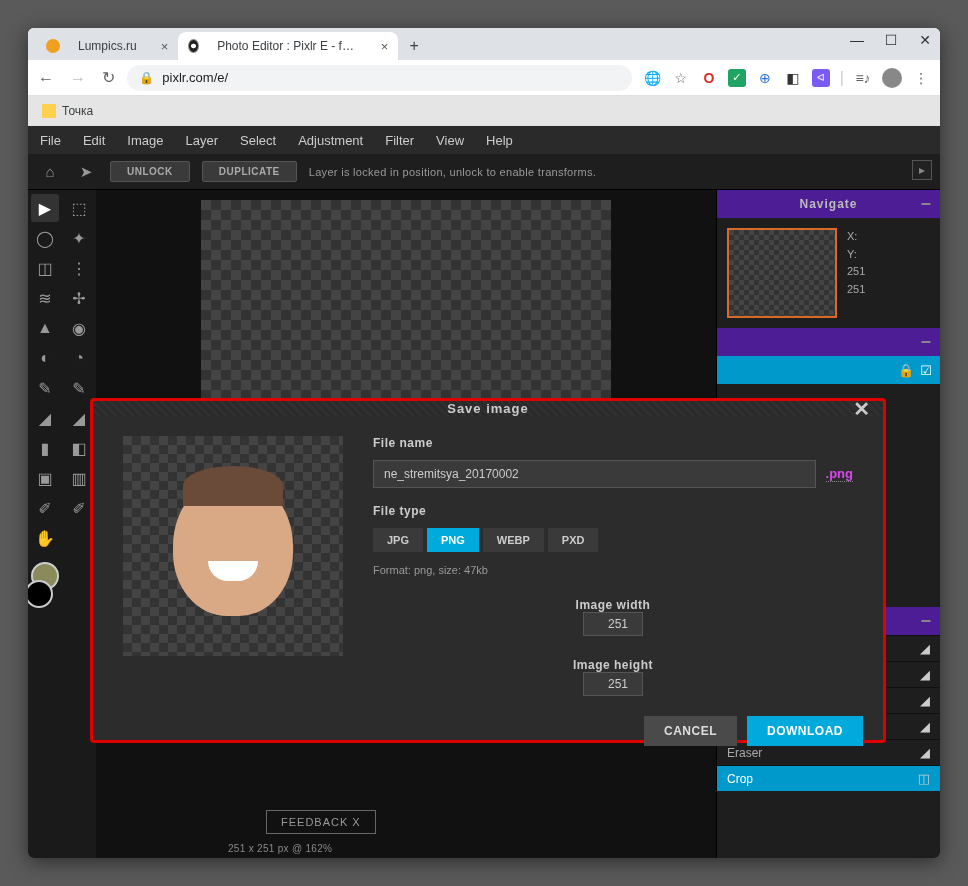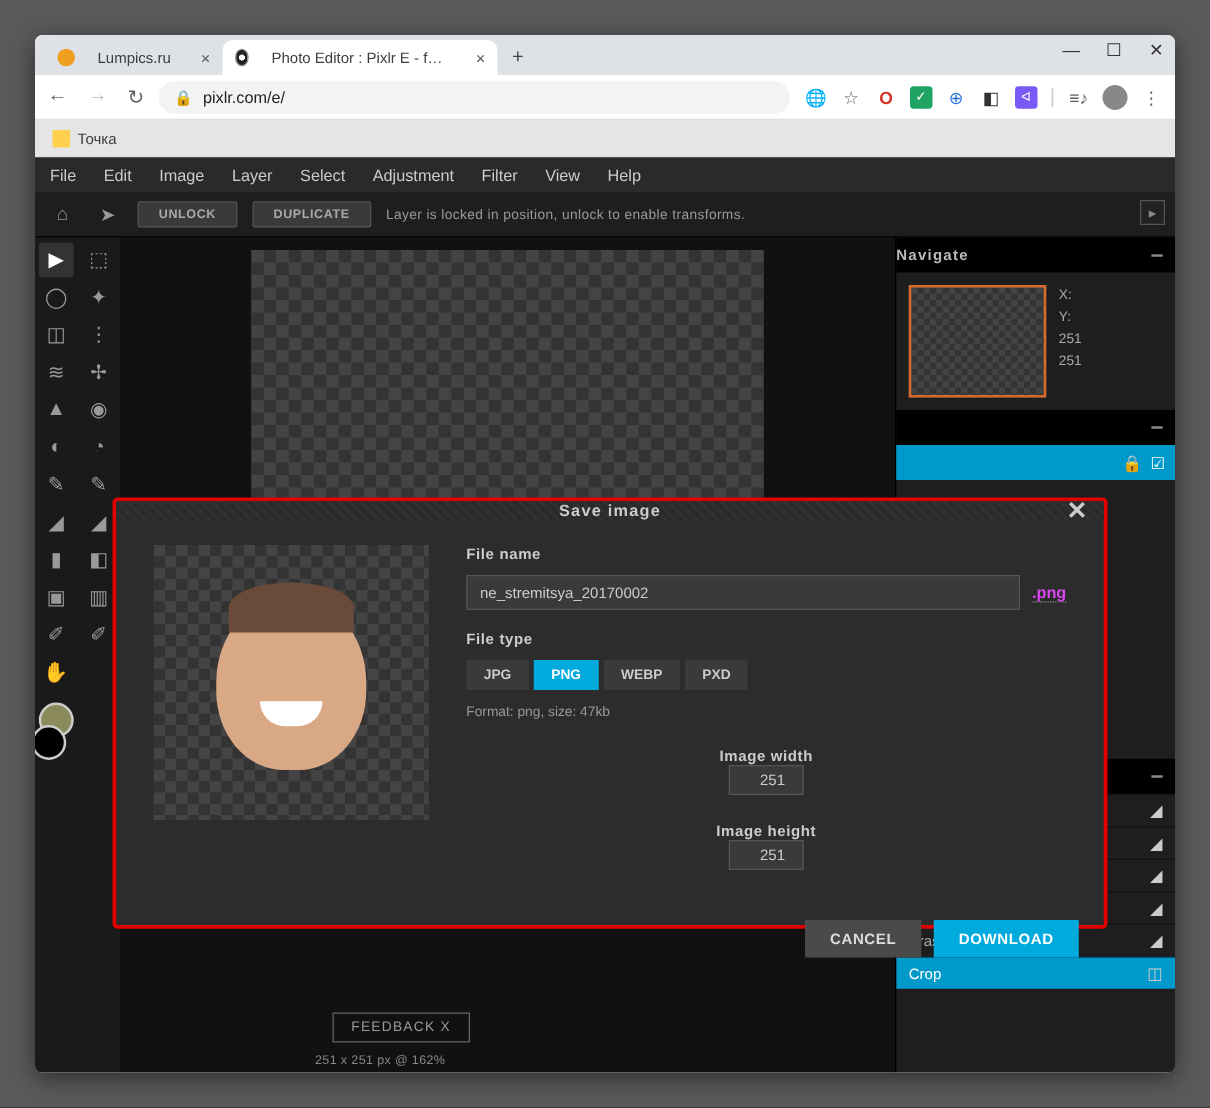--- a/index.html
+++ b/index.html
@@ -40,36 +40,36 @@
 .tool.sel { background: #333; color: #fff; }
 .colorswatch { width: 28px; height: 28px; border-radius: 50%; margin-top: 8px; }
 .canvas-area { flex: 1; background: #111; position: relative; display: flex; align-items: flex-start; justify-content: center; padding-top: 10px; }
 .checker { width: 410px; height: 410px; background-image:
   linear-gradient(45deg, #333 25%, transparent 25%),
   linear-gradient(-45deg, #333 25%, transparent 25%),
   linear-gradient(45deg, transparent 75%, #333 75%),
   linear-gradient(-45deg, transparent 75%, #333 75%);
   background-size: 20px 20px; background-position: 0 0, 0 10px, 10px -10px, -10px 0px; background-color: #444; }
 .rightpanel { width: 224px; background: #1e1e1e; border-left: 1px solid #000; display: flex; flex-direction: column; }
-.panel-header { height: 28px; background: #000000; display: flex; align-items: center; justify-content: flex-start; color: #bbb; font-size: 12px; font-weight: bold; letter-spacing: 1px; position: relative; }
+.panel-header { height: 28px; background: #4c1d95; display: flex; align-items: center; justify-content: center; color: #bbb; font-size: 12px; font-weight: bold; letter-spacing: 1px; position: relative; }
 .panel-header .minus { position: absolute; right: 8px; color: #888; font-size: 18px; }
 .nav-preview { padding: 10px; display: flex; gap: 10px; }
 .nav-thumb { width: 110px; height: 90px; border: 2px solid #d96a2b; background-image:
   linear-gradient(45deg, #333 25%, transparent 25%), linear-gradient(-45deg, #333 25%, transparent 25%),
   linear-gradient(45deg, transparent 75%, #333 75%), linear-gradient(-45deg, transparent 75%, #333 75%);
   background-size: 10px 10px; background-position: 0 0, 0 5px, 5px -5px, -5px 0px; background-color: #444; }
 .nav-info { color: #aaa; font-size: 11px; line-height: 1.6; }
 .zoom-row { padding: 4px 10px; display: flex; justify-content: flex-end; }
 .zoom-val { background: #333; color: #ccc; font-size: 11px; padding: 3px 10px; border: 1px solid #555; }
 .history-list { flex: 1; overflow: hidden; }
 .hist-item { height: 26px; display: flex; align-items: center; justify-content: space-between; padding: 0 10px; color: #aaa; font-size: 12px; border-top: 1px solid #111; }
 .hist-item.sel { background: #0099cc; color: #fff; }
 .hist-icon { font-size: 13px; color: #ccc; }
 .feedback { position: absolute; bottom: 24px; left: 170px; border: 1px solid #666; color: #999; font-size: 11px; letter-spacing: 1px; padding: 5px 14px; }
-.canvas-status { position: absolute; bottom: 4px; left: 156px; color: #888; font-size: 10px; letter-spacing: 0.3px; }
+.canvas-status { position: absolute; bottom: 4px; left: 132px; color: #888; font-size: 10px; letter-spacing: 0.3px; }
 .panel-toggle { position: absolute; right: 4px; top: 36px; width: 20px; height: 20px; border: 1px solid #555; color: #888; display: flex; align-items: center; justify-content: center; font-size: 12px; background: #222; }
 .lock-row { height: 28px; background: #0099cc; display: flex; align-items: center; justify-content: flex-end; padding: 0 8px; gap: 6px; color: #fff; font-size: 13px; }
 
 
 .overlay { position: absolute; left: 62px; top: 272px; right: 54px; height: 345px; border: 3px solid #e00000; border-radius: 4px; background: #2c2c2c; z-index: 50; display: flex; flex-direction: column; }
 .modal-header { height: 32px; display: flex; align-items: center; justify-content: center; color: #ccc; font-size: 13px; font-weight: bold; letter-spacing: 1px; position: relative; background: repeating-linear-gradient(45deg, #2a2a2a 0, #2a2a2a 3px, #303030 3px, #303030 6px); }
 .modal-close { position: absolute; right: 12px; color: #ccc; font-size: 20px; cursor: pointer; }
 .modal-body { flex: 1; display: flex; padding: 20px 30px; gap: 30px; }
 .preview { width: 220px; height: 220px; background-image:
   linear-gradient(45deg, #333 25%, transparent 25%), linear-gradient(-45deg, #333 25%, transparent 25%),
@@ -84,21 +84,21 @@
 .row { display: flex; align-items: center; gap: 10px; }
 .textinput { flex: 1; background: #3a3a3a; border: 1px solid #555; color: #ccc; padding: 6px 10px; font-size: 12px; }
 .ext { color: #d946ef; font-size: 13px; border-bottom: 1px dotted #888; font-weight: bold; }
 .ftypes { display: flex; gap: 4px; }
 .ft { background: #3a3a3a; color: #ccc; font-size: 11px; font-weight: bold; padding: 6px 14px; cursor: pointer; }
 .ft.active { background: #00aadd; color: #fff; }
 .fmtinfo { color: #999; font-size: 11px; margin-top: 2px; }
 .dimrow { display: flex; justify-content: space-between; align-items: center; margin-top: 12px; flex-direction: column; }
 .dimval { background: #3a3a3a; border: 1px solid #555; color: #ccc; padding: 4px 14px; font-size: 12px; width: 60px; text-align: right; }
 .modal-footer { height: 50px; display: flex; justify-content: flex-end; align-items: center; padding: 0 20px; gap: 10px; }
-.btn { padding: 8px 20px; font-size: 12px; font-weight: bold; letter-spacing: 0.5px; cursor: pointer; border: none; margin-top: 20px; }
+.btn { padding: 8px 20px; font-size: 12px; font-weight: bold; letter-spacing: 0.5px; cursor: pointer; border: none; }
 .btn-cancel { background: #4a4a4a; color: #ddd; }
 .btn-download { background: #00aadd; color: #fff; }
 </style>
 </head>
 <body>
 
 <div class="window">
   <div class="titlebar">
     <div class="tab inactive">
       <span class="favicon lump"></span>

